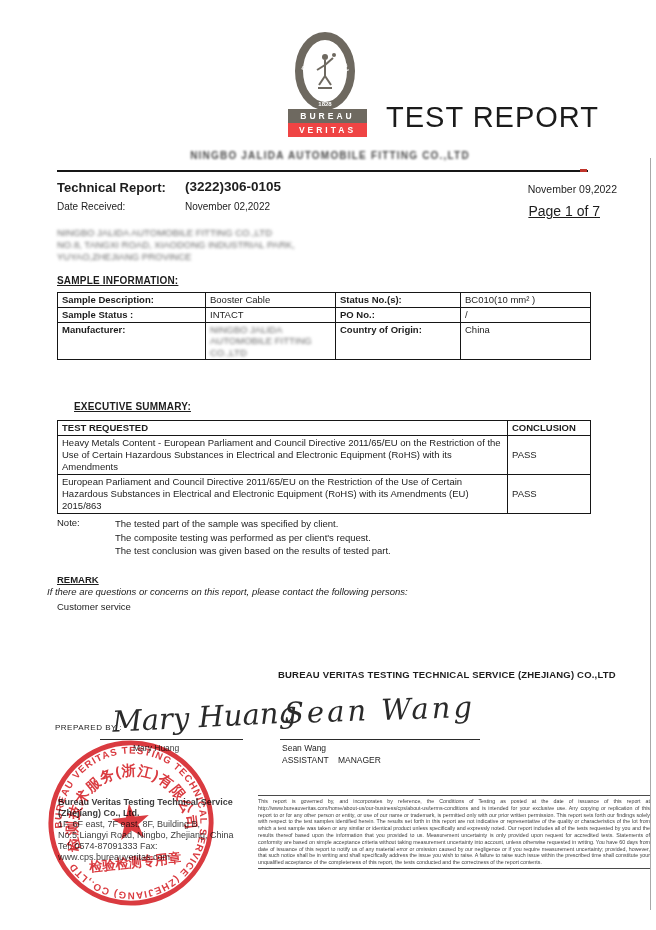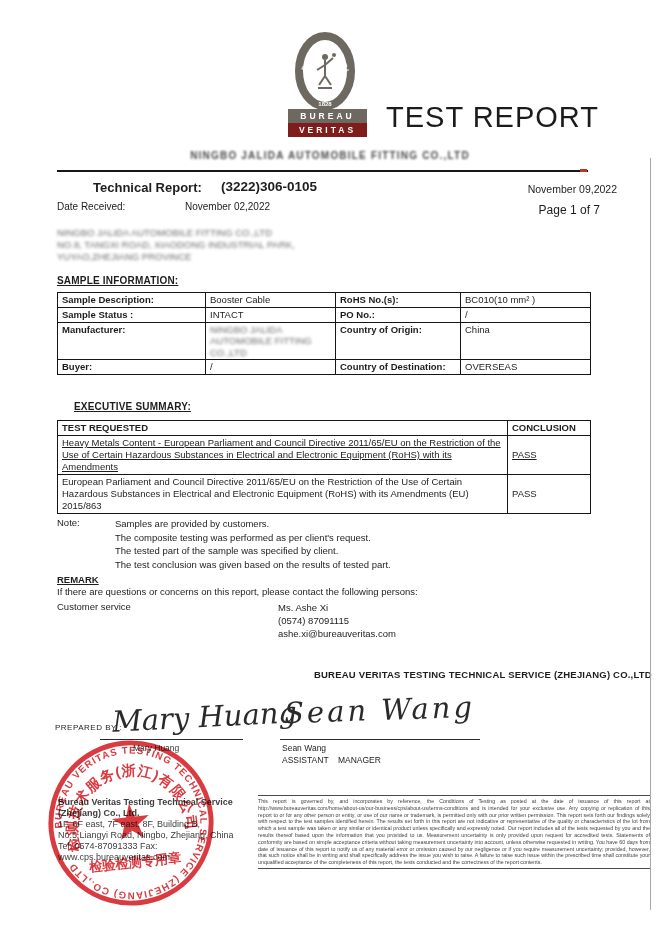--- a/index.html
+++ b/index.html
@@ -8,31 +8,31 @@
   .page {
     position:relative; width:656px; height:930px; margin:0 auto;
     background:#ffffff; overflow:hidden; color:#1d1d1d;
   }
   .abs { position:absolute; }
 
   
   .brand-box { width:79px; height:14px; text-align:center; color:#fff;
     font-size:8.5px; font-weight:bold; letter-spacing:3px; line-height:14px; }
   .brand-top { background:#6e6960; }
-  .brand-bottom { background:#7f1d1d; }
+  .brand-bottom { background:#ef4444; }
 
   .report-title { font-size:29px; letter-spacing:1px; color:#1b1b1b; }
 
   .blur-line { filter:blur(1.2px); color:#4a4a4a; font-weight:bold; }
   .blur-soft { filter:blur(1.4px); color:#6a6a6a; }
 
   .rule { background:#171717; height:2px; }
   .red-tick { background:#c0342b; width:7px; height:3px; }
 
-  .lbl-b { font-weight:bold;margin-left:36px; }
+  .lbl-b { font-weight:bold; }
   .h-underline { font-weight:bold; text-decoration:underline; font-size:10px; letter-spacing:0.2px; }
 
   table { border-collapse:collapse; table-layout:fixed; font-size:9.5px; }
   .doc-table { border:1.5px solid #161616; }
   .doc-table td { border:1px solid #161616; padding:1px 4px; vertical-align:top; line-height:11.5px; }
   .exec-table td { line-height:12px; }
   .pass-cell { text-align:left; vertical-align:middle !important; }
 
   .small-txt { font-size:9.5px; line-height:12px; }
   .note-lines div { line-height:13.5px; }
@@ -82,105 +82,93 @@
 
   <div class="abs blur-line" style="left:128px; top:150px; width:404px; text-align:center; font-size:10px; letter-spacing:1.2px;">NINGBO JALIDA AUTOMOBILE FITTING CO.,LTD</div>
   <div class="abs rule" style="left:57px; top:170px; width:531px;"></div>
   <div class="abs red-tick" style="left:580px; top:169px;"></div>
 
   <div class="abs lbl-b" style="left:57px; top:180px; font-size:13px;">Technical Report:</div>
   <div class="abs lbl-b" style="left:185px; top:179px; font-size:13.5px;">(3222)306-0105</div>
   <div class="abs" style="left:57px; top:201px; font-size:10px;">Date Received:</div>
   <div class="abs" style="left:185px; top:201px; font-size:10px;">November 02,2022</div>
   <div class="abs" style="right:39px; top:183px; font-size:10.5px;">November 09,2022</div>
-  <div class="abs" style="right:56px; top:203px; font-size:12px;">Page 1 of 7</div>
+  <div class="abs" style="right:56px; top:203px; font-size:14px;text-decoration:underline;">Page 1 of 7</div>
 
   <div class="abs blur-soft" style="left:57px; top:227px; font-size:9.5px; line-height:12px;">
     <div>NINGBO JALIDA AUTOMOBILE FITTING CO.,LTD</div>
     <div>NO.8, TANGXI ROAD, XIAODONG INDUSTRIAL PARK,</div>
     <div>YUYAO,ZHEJIANG PROVINCE</div>
   </div>
 
   <div class="abs h-underline" style="left:57px; top:275px;">SAMPLE INFORMATION:</div>
 
   <table class="abs doc-table" style="left:57px; top:292px; width:533px;">
     <colgroup>
         <col style="width:148px">
         <col style="width:130px">
         <col style="width:125px">
         <col style="width:130px">
       </colgroup>
     <tbody>
         <tr style="height:15px;">
       <td class="lbl-b">Sample Description:</td>
       <td>Booster Cable</td>
-      <td class="lbl-b">RoHS No.(s):</td>
+      <td class="lbl-b">Status No.(s):</td>
       <td>BC010(10 mm² )</td>
     </tr>
     <tr style="height:14px;">
       <td class="lbl-b">Sample Status :</td>
       <td>INTACT</td>
       <td class="lbl-b">PO No.:</td>
       <td>/</td>
     </tr>
     <tr style="height:36px;">
       <td class="lbl-b">Manufacturer:</td>
       <td class="blur-soft">NINGBO JALIDA AUTOMOBILE FITTING CO.,LTD</td>
       <td class="lbl-b">Country of Origin:</td>
       <td>China</td>
-    </tr>
-    <tr style="height:15px;">
-      <td class="lbl-b">Buyer:</td>
-      <td>/</td>
-      <td class="lbl-b">Country of Destination:</td>
-      <td>OVERSEAS</td>
     </tr>
   </tbody>
     </table>
 
 
   <div class="abs h-underline" style="left:57px; top:401px;margin-left:17px;">EXECUTIVE SUMMARY:</div>
 
   <table class="abs doc-table exec-table" style="left:57px; top:420px; width:533px;">
     <colgroup>
         <col style="width:450px">
         <col style="width:83px">
       </colgroup>
     <tbody>
         <tr style="height:15px;">
       <td class="lbl-b">TEST REQUESTED</td>
       <td class="lbl-b">CONCLUSION</td>
     </tr>
-    <tr style="height:38px;text-decoration:underline;">
+    <tr style="height:38px;">
       <td>Heavy Metals Content - European Parliament and Council Directive 2011/65/EU on the Restriction of the Use of Certain Hazardous Substances in Electrical and Electronic Equipment (RoHS) with its Amendments</td>
       <td class="pass-cell">PASS</td>
     </tr>
     <tr style="height:38px;">
       <td>European Parliament and Council Directive 2011/65/EU on the Restriction of the Use of Certain Hazardous Substances in Electrical and Electronic Equipment (RoHS)   with its Amendments (EU) 2015/863</td>
       <td class="pass-cell">PASS</td>
     </tr>
   </tbody>
     </table>
 
   <div class="abs small-txt" style="left:57px; top:517px;">Note:</div>
   <div class="abs small-txt note-lines" style="left:115px; top:517px;">
-    <div>Samples are provided by customers.</div>
+    <div>The tested part of the sample was specified by client.</div>
     <div>The composite testing was performed as per client's request.</div>
-    <div>The tested part of the sample was specified by client.</div>
     <div>The test conclusion was given based on the results of tested part.</div>
   </div>
 
   <div class="abs" style="left:57px; top:574px; font-size:9.5px; font-weight:bold; text-decoration:underline;">REMARK</div>
-  <div class="abs small-txt" style="left:57px; top:586px; width:520px;">If there are questions or concerns on this report, please contact the following persons:</div>
+  <div class="abs small-txt" style="left:47px; top:586px; width:520px;font-style:italic;">If there are questions or concerns on this report, please contact the following persons:</div>
   <div class="abs small-txt" style="left:57px; top:601px;">Customer service</div>
-  <div class="abs small-txt" style="left:278px; top:601px; line-height:13px;">
-    <div>Ms. Ashe Xi</div>
-    <div>(0574) 87091115</div>
-    <div>ashe.xi@bureauveritas.com</div>
-  </div>
 
   <div class="abs lbl-b" style="left:278px; top:669px; font-size:9.5px; letter-spacing:0.2px;">BUREAU VERITAS TESTING TECHNICAL SERVICE (ZHEJIANG) CO.,LTD</div>
 
   <div class="abs" style="left:55px; top:723px; font-size:8px; letter-spacing:0.5px;">PREPARED BY :</div>
   <div class="abs sig-script" style="left:112px; top:700px; font-size:29px; transform:rotate(-3deg);">Mary Huang</div>
   <div class="abs sig-line" style="left:100px; top:722px; width:143px; height:18px;"></div>
   <div class="abs" style="left:133px; top:743px; font-size:8.5px; color:#3a3a3a;">Mary Huang</div>
 
   <div class="abs sig-script" style="left:284px; top:693px; font-size:29px; letter-spacing:3px; transform:rotate(-2deg);">Sean Wang</div>
   <div class="abs sig-line" style="left:280px; top:722px; width:200px; height:18px;"></div>

